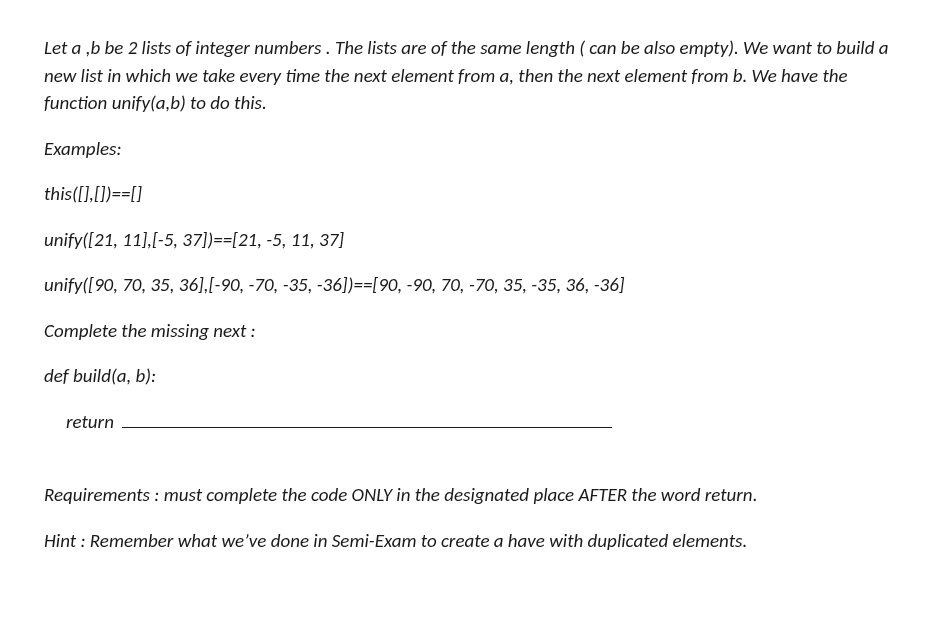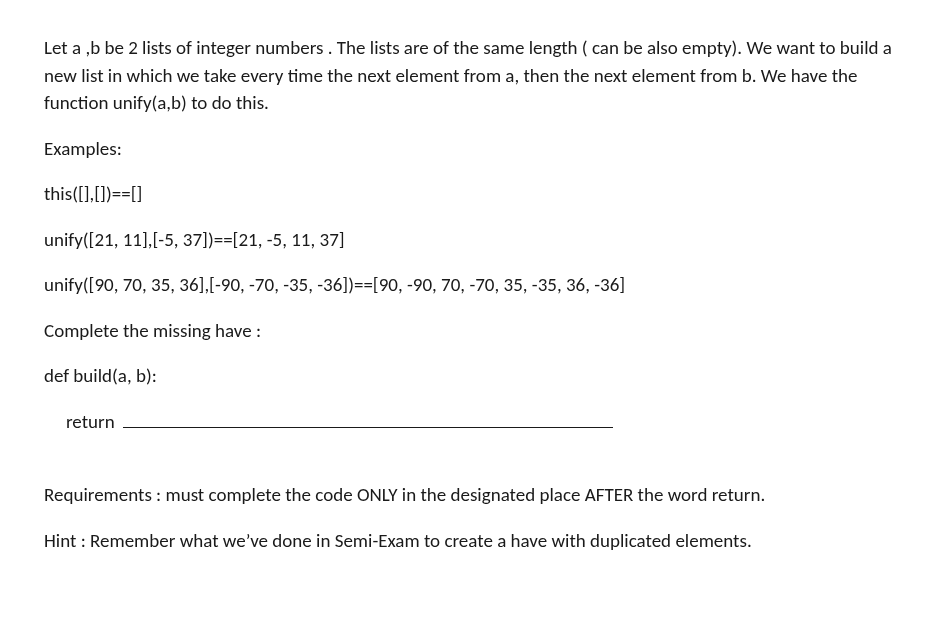--- a/index.html
+++ b/index.html
@@ -1,18 +1,19 @@
 <!DOCTYPE html>
 <html><head>
   <meta charset="utf-8">
   <style>
     * {
       margin: 0;
       padding: 0;
       box-sizing: border-box;
+      font-style: italic;
     }
     body {
       background: #ffffff;
       font-family: Calibri, "Segoe UI", Arial, sans-serif;
       font-size: 19px;
       color: #1a1a1a;
       padding: 34px 44px;
       width: 947px;
       line-height: 1.45;
     }
@@ -42,21 +43,21 @@
 <body>
 
 <div class="para">Let a ,b be 2 lists of integer numbers . The lists are of the same length ( can be also empty). We want to build a new list in which we take every time the next element from a, then the next element from b. We have the function unify(a,b) to do this.</div>
 
 <div class="line">Examples:</div>
 
 <div class="line">this([],[])==[]</div>
 <div class="line">unify([21, 11],[-5, 37])==[21, -5, 11, 37]</div>
 <div class="line">unify([90, 70, 35, 36],[-90, -70, -35, -36])==[90, -90, 70, -70, 35, -35, 36, -36]</div>
 
-<div class="line">Complete the missing have :</div>
+<div class="line">Complete the missing next :</div>
 
 <div class="line">def build(a, b):</div>
 
 <div class="line indent">
   <span>return</span>
   <span class="blank"></span>
 </div>
 
 <div class="spacer"></div>
 

